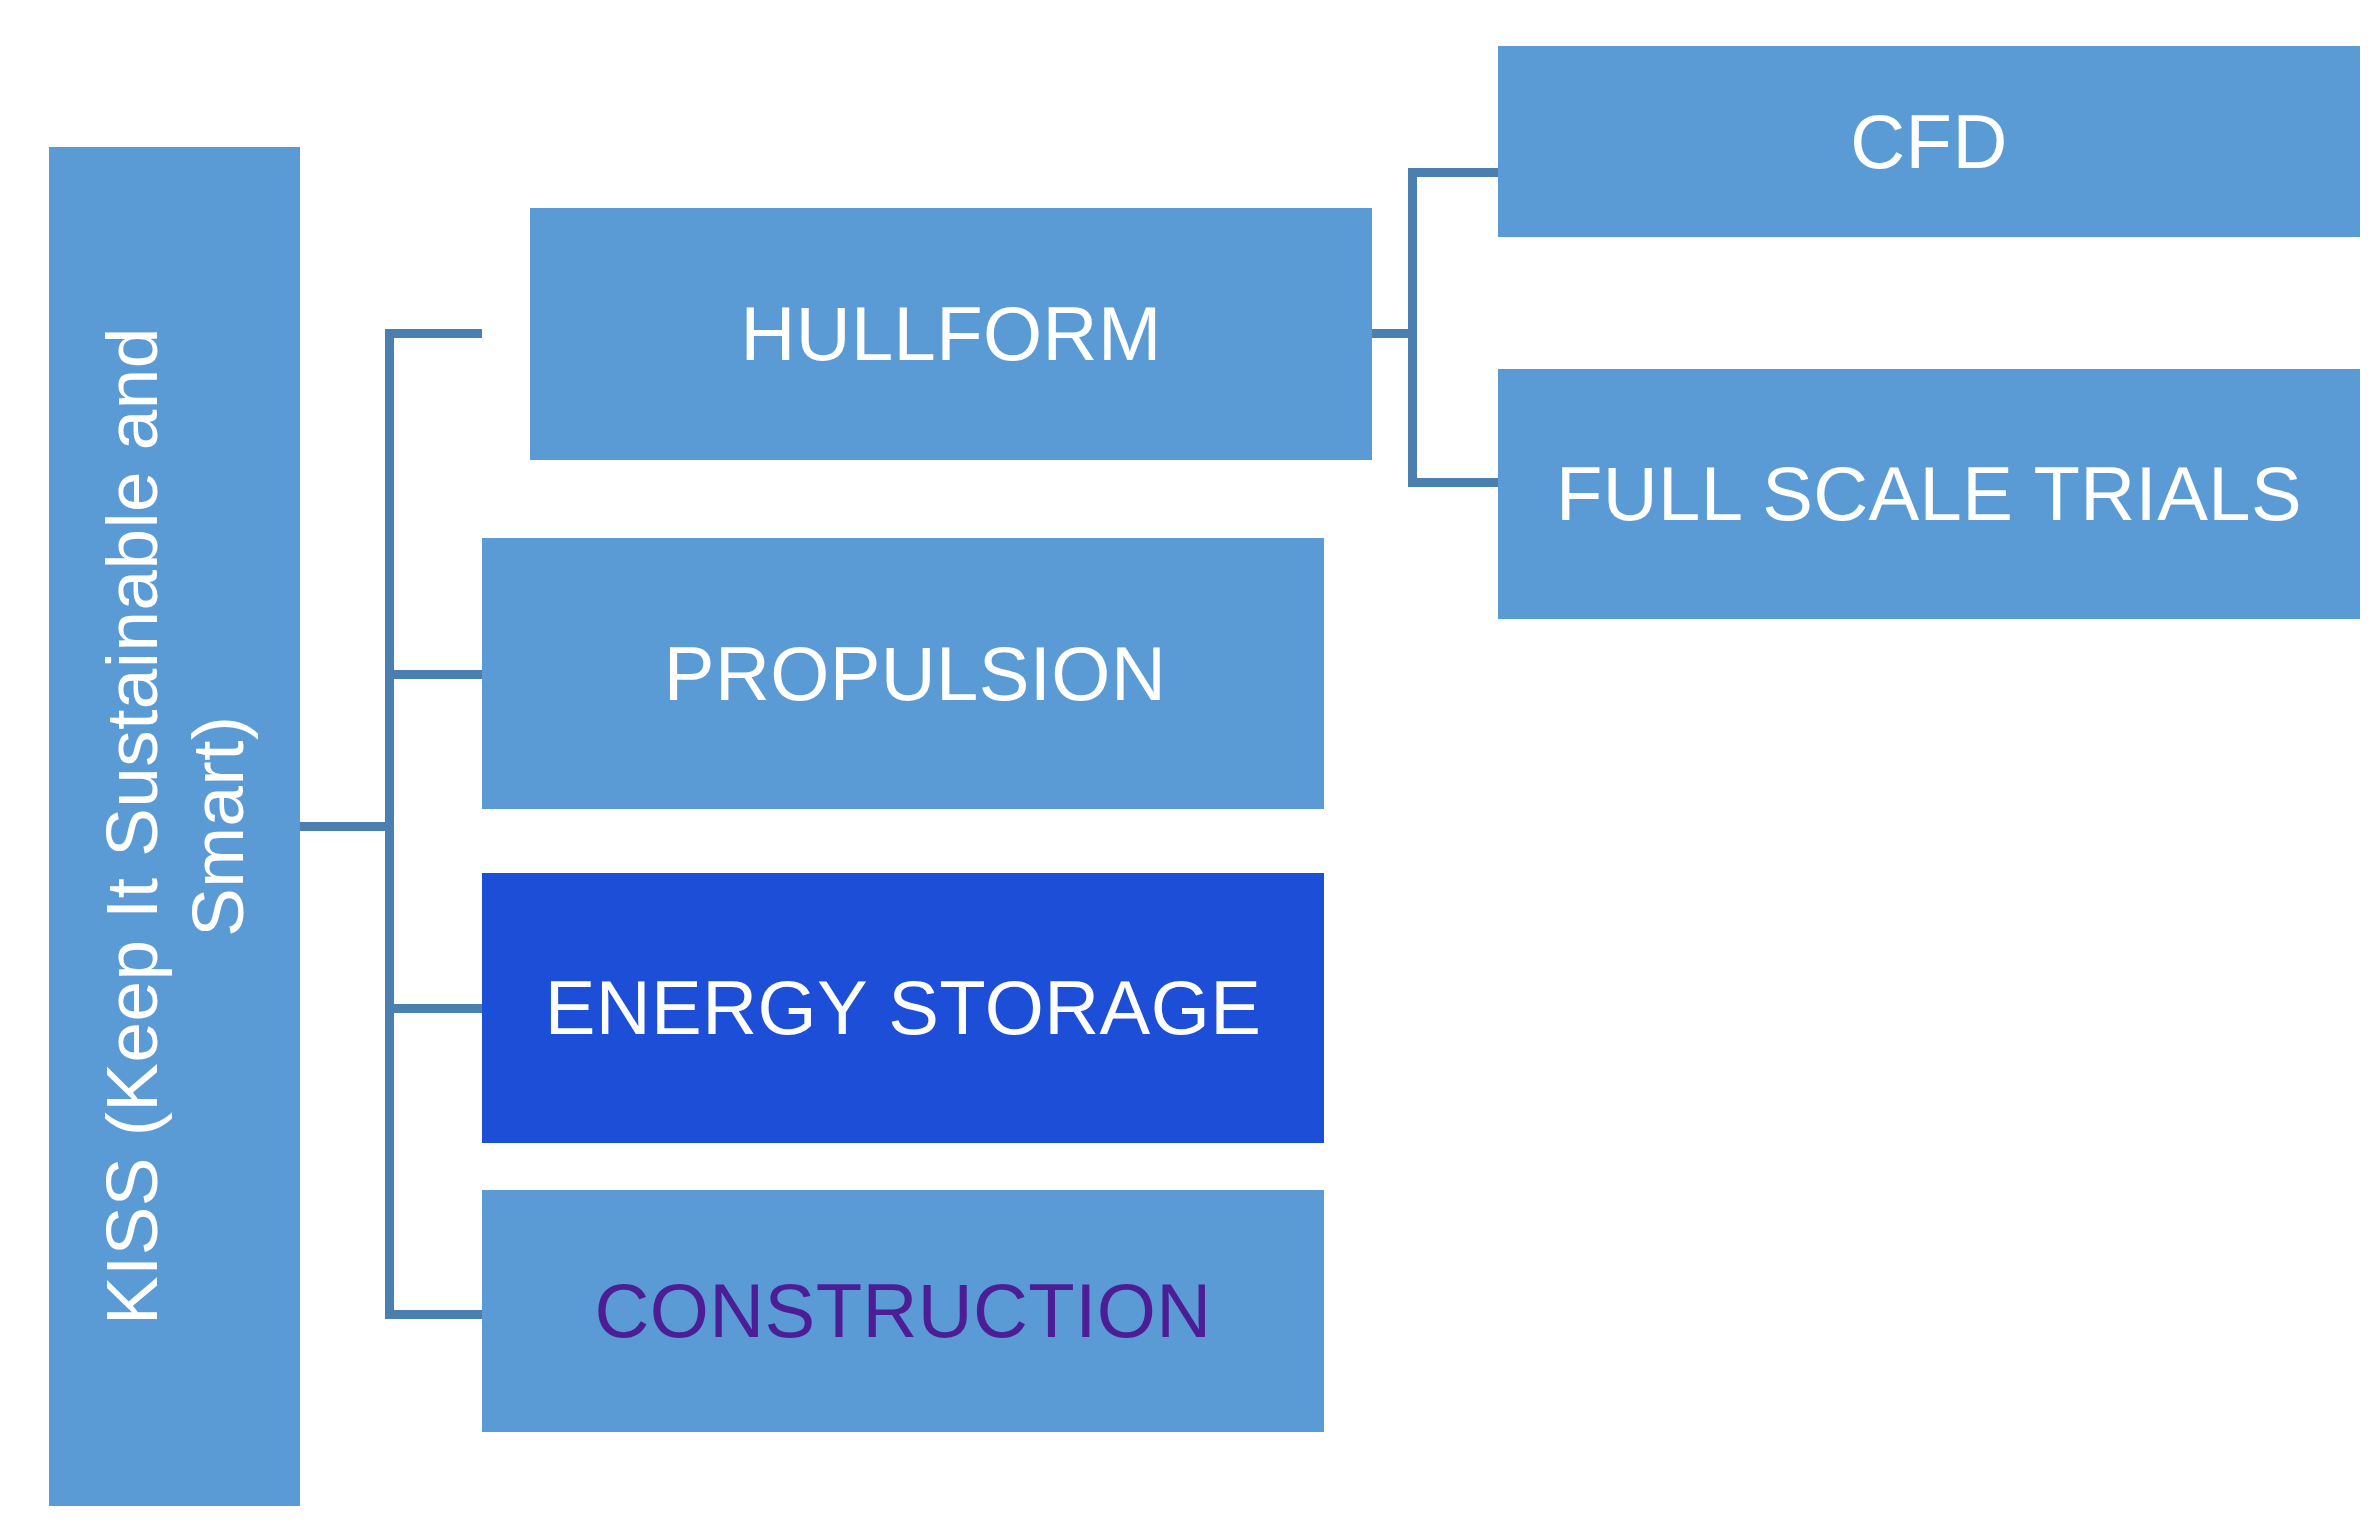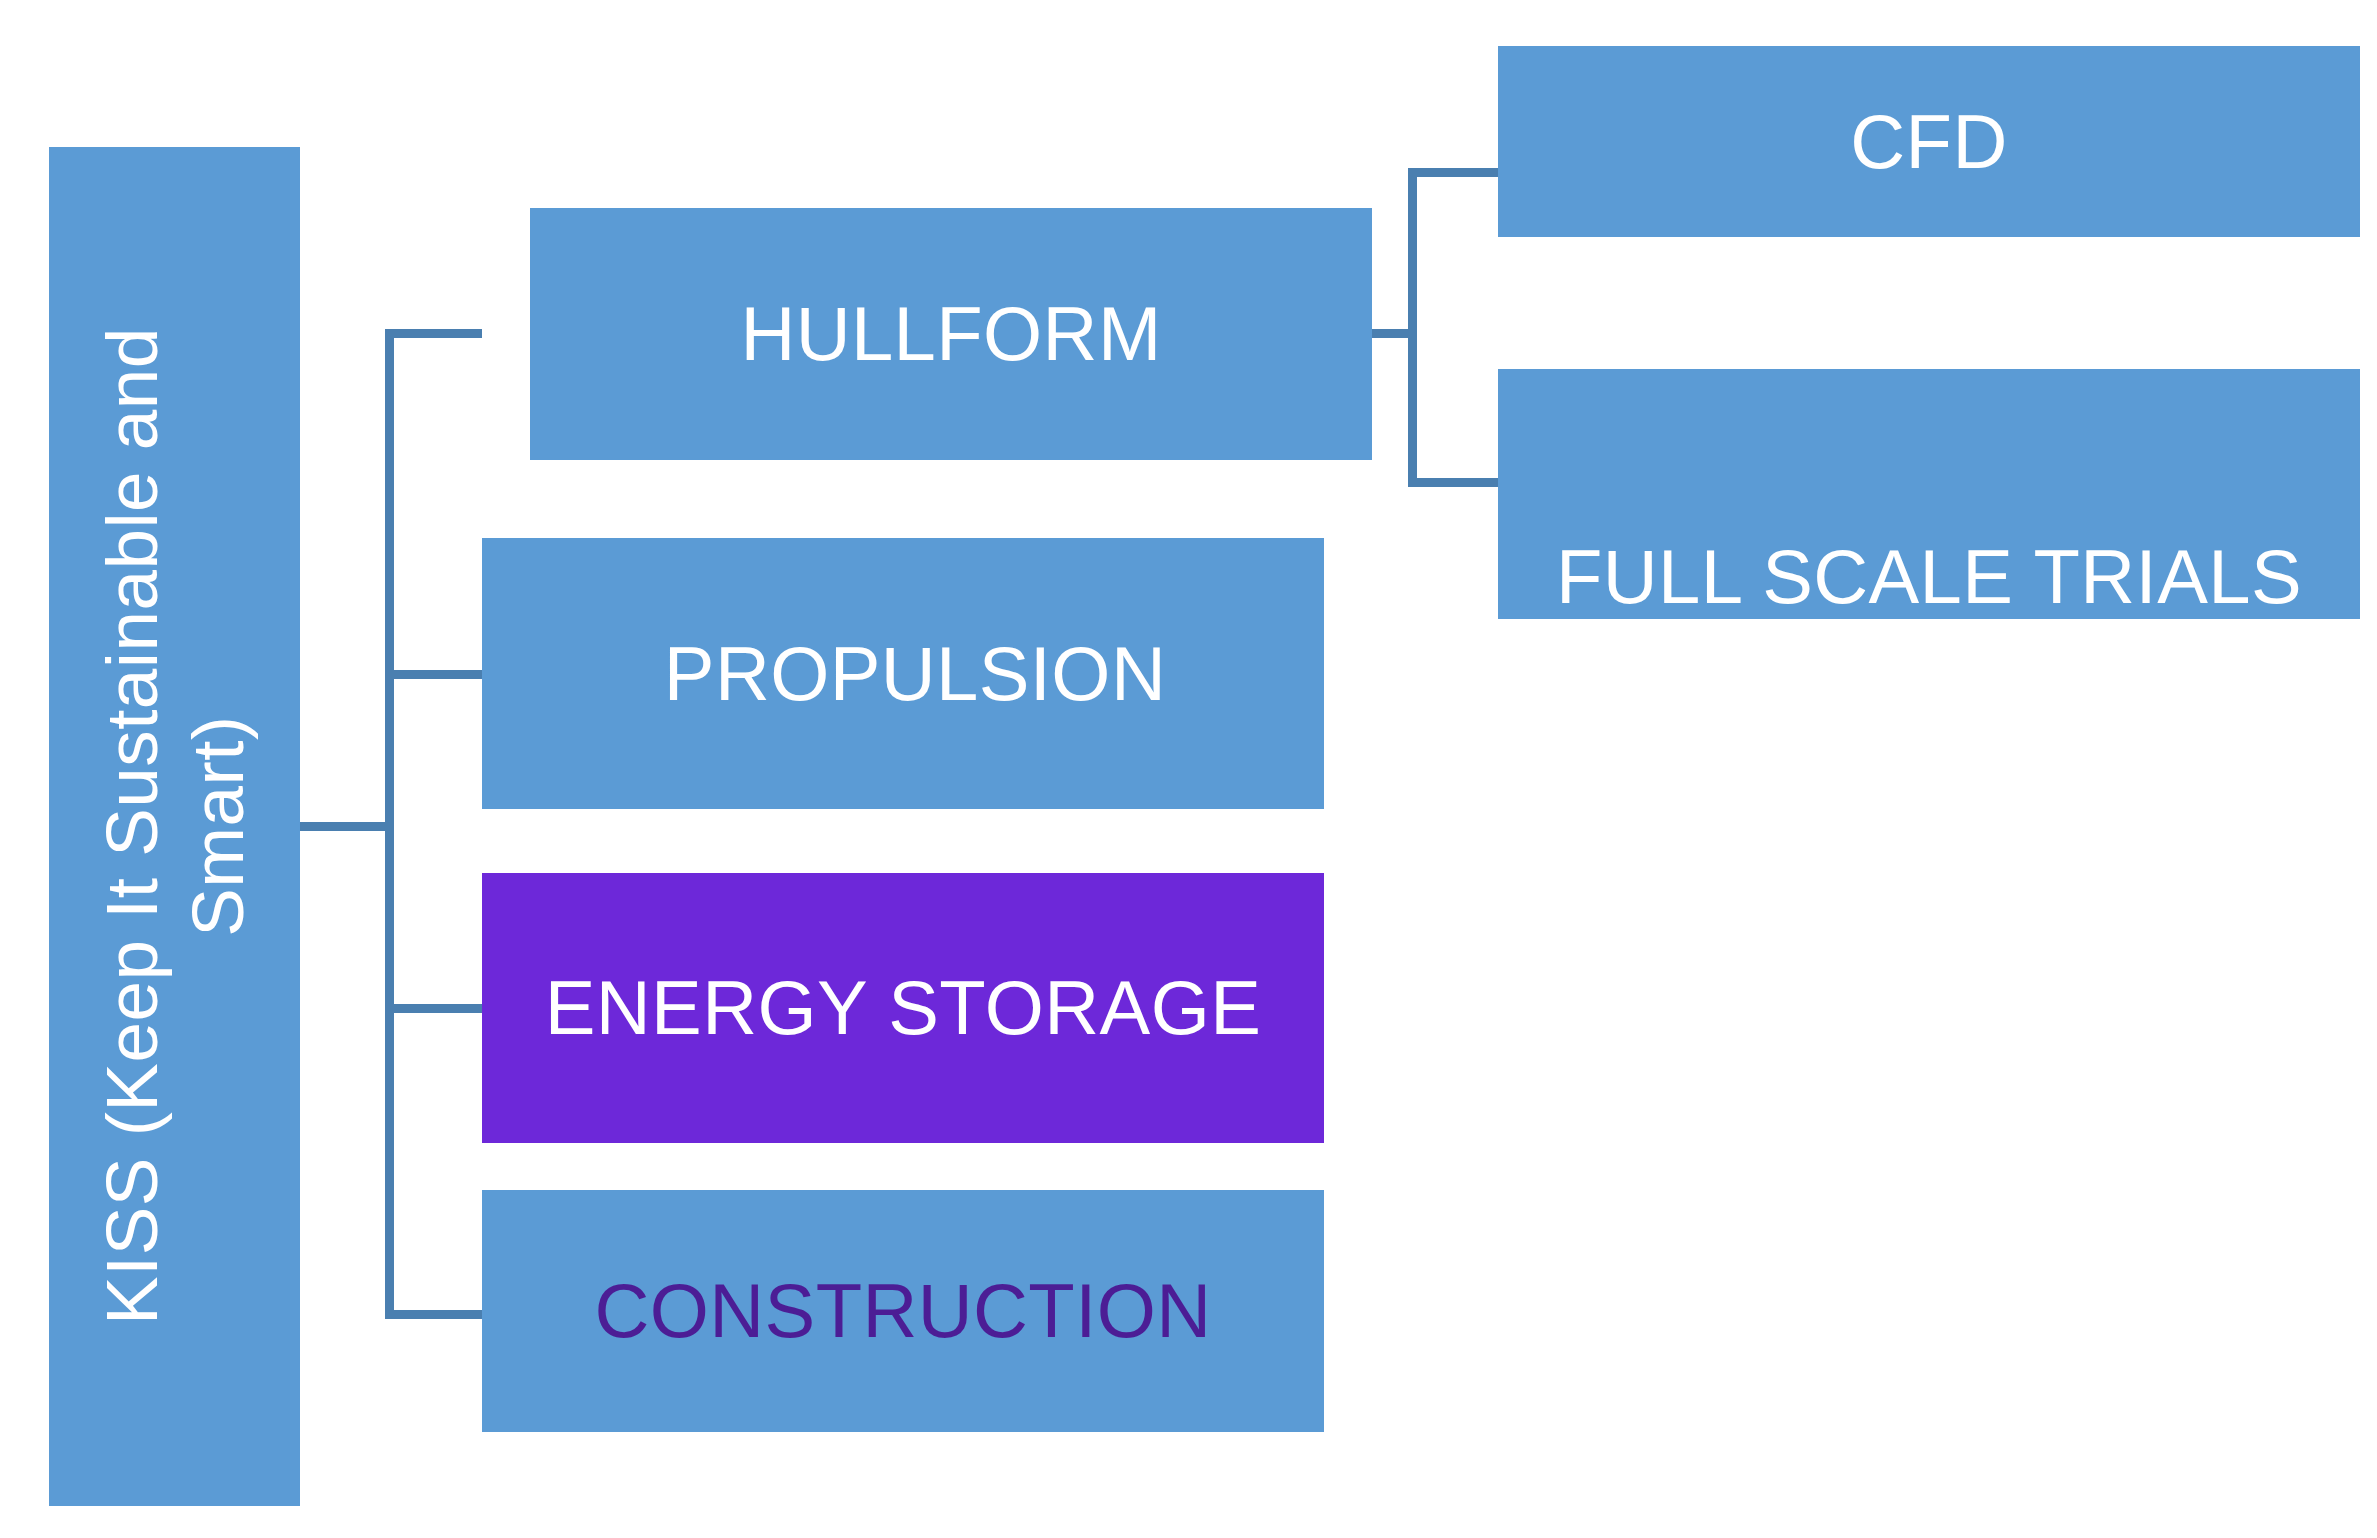--- a/index.html
+++ b/index.html
@@ -113,30 +113,30 @@
   </div>
 
   <div class="node level1" id="node-hullform" style="background-color: rgb(91, 155, 213); color: rgb(255, 255, 255); margin-left: 48px;">
     <span>HULLFORM</span>
   </div>
 
   <div class="node level1" id="node-propulsion" style="background-color: rgb(91, 155, 213); color: rgb(255, 255, 255); padding-left: 24px;">
     <span>PROPULSION</span>
   </div>
 
-  <div class="node level1" id="node-energy-storage" style="background-color: #6d28d9; color: rgb(255, 255, 255);">
+  <div class="node level1" id="node-energy-storage" style="background-color: #1d4ed8; color: rgb(255, 255, 255);">
     <span>ENERGY STORAGE</span>
   </div>
 
   <div class="node level1" id="node-construction" style="background-color: rgb(91, 155, 213); color: #4c1d95;">
     <span>CONSTRUCTION</span>
   </div>
 
   <div class="node level2" id="node-cfd" style="background-color: rgb(91, 155, 213); color: rgb(255, 255, 255);">
     <span>CFD</span>
   </div>
 
-  <div class="node level2" id="node-full-scale-trials" style="background-color: rgb(91, 155, 213); color: rgb(255, 255, 255); align-items: flex-end;">
+  <div class="node level2" id="node-full-scale-trials" style="background-color: rgb(91, 155, 213); color: rgb(255, 255, 255);">
     <span>FULL SCALE TRIALS</span>
   </div>
 
 </div>
 
 
 </body></html>

